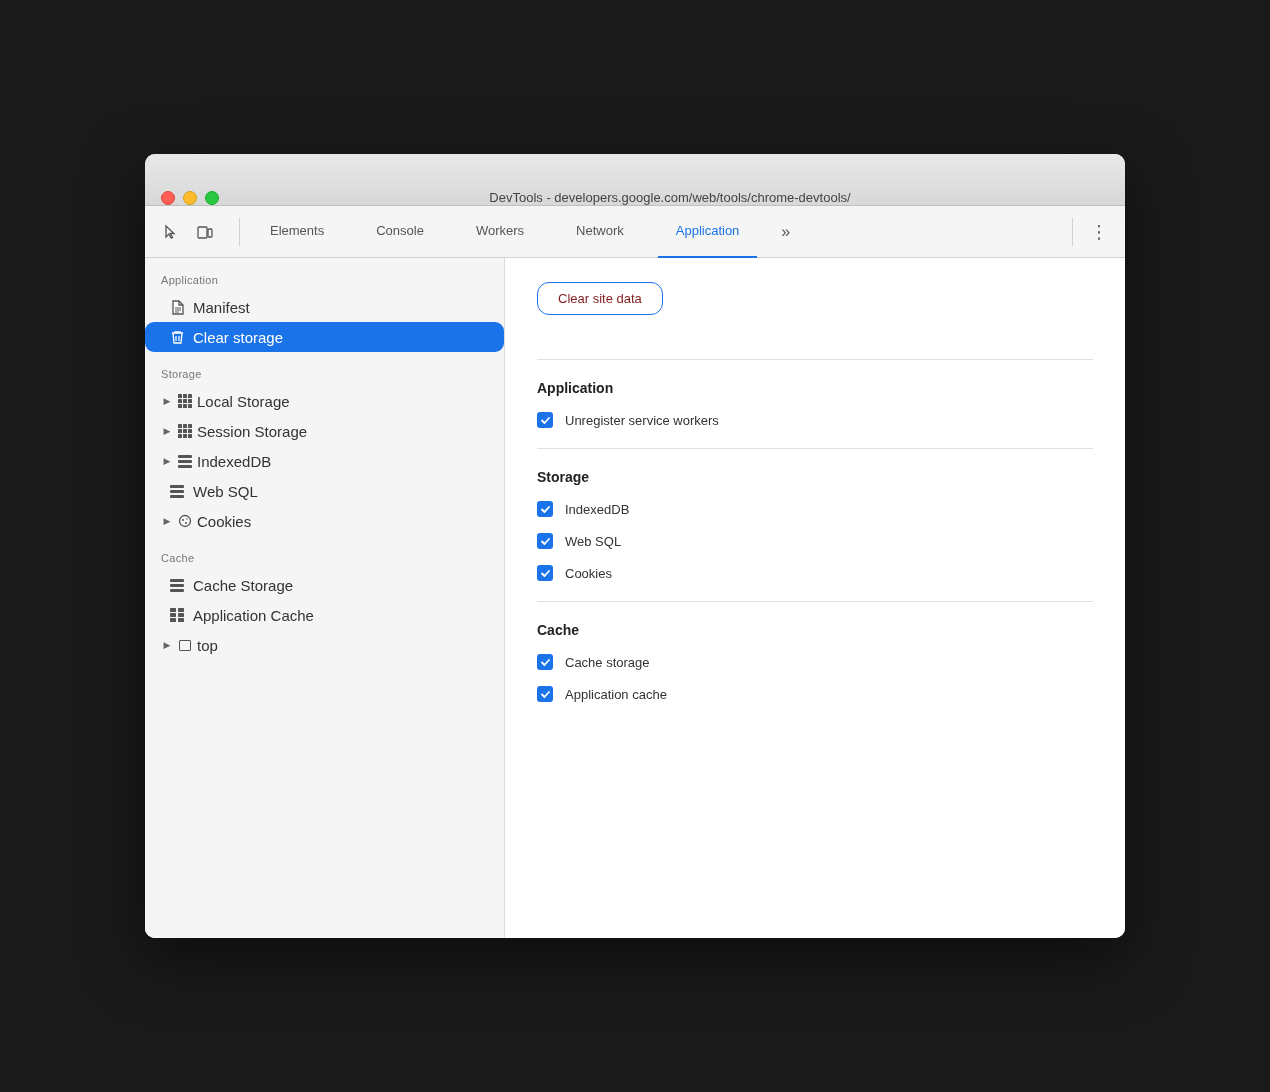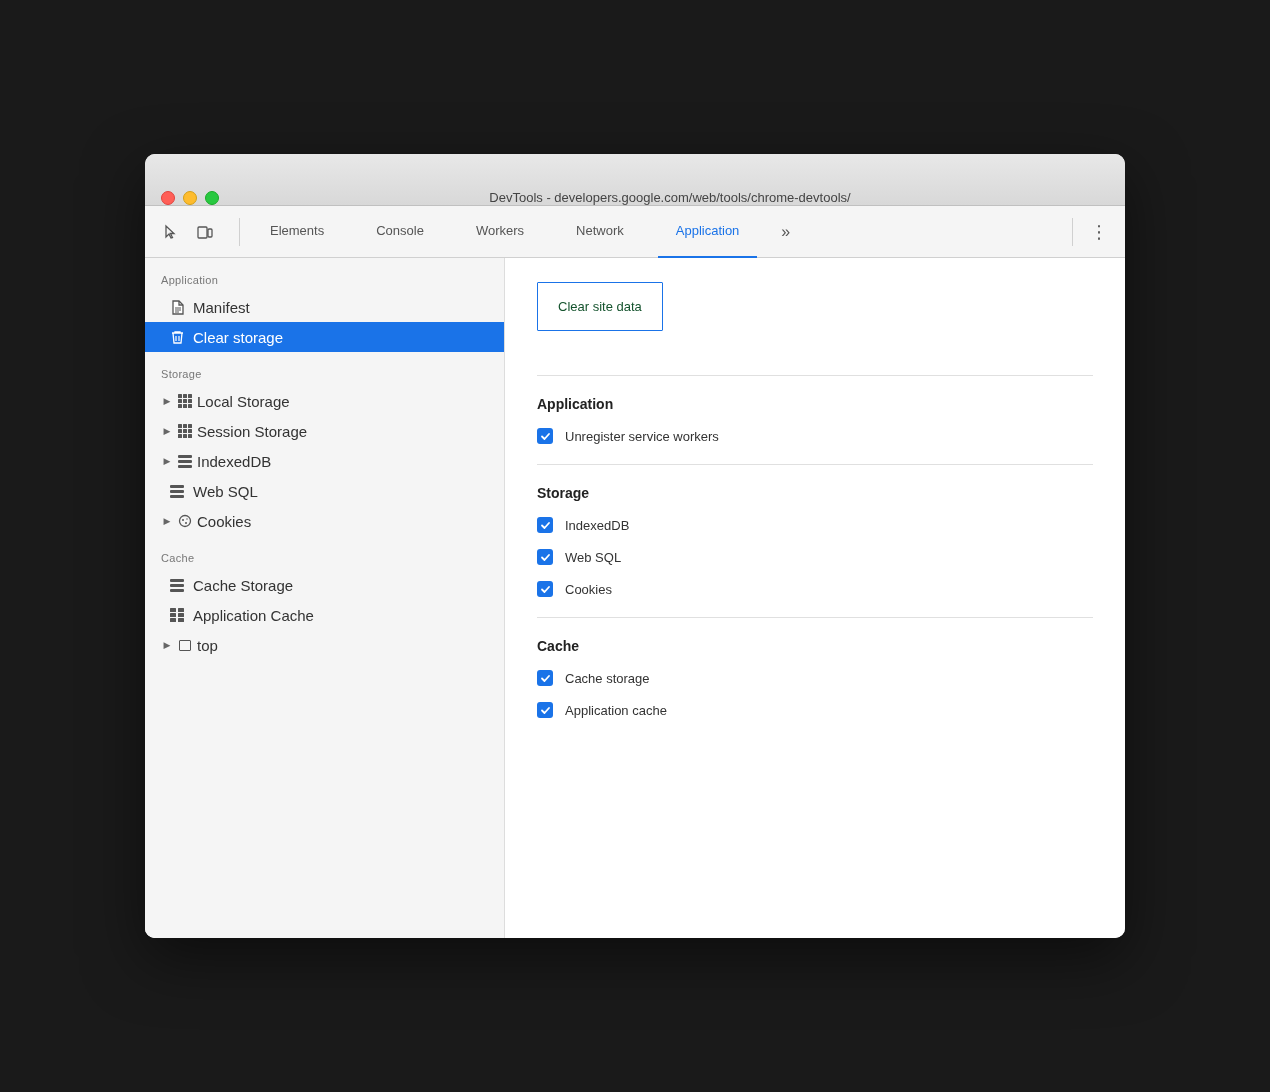--- a/index.html
+++ b/index.html
@@ -149,20 +149,21 @@
       padding: 6px 16px 6px 24px;
       font-size: 12.5px;
       color: #333;
       cursor: pointer;
       gap: 8px;
       min-height: 30px;
     }
     .sidebar-item.active {
       background: #1a73e8;
       color: white;
+      border-radius: 9px;
     }
     .sidebar-item.active .item-icon { color: white; }
     .sidebar-item-with-arrow {
       display: flex;
       align-items: center;
       padding: 6px 16px 6px 16px;
       font-size: 12.5px;
       color: #333;
       cursor: pointer;
       gap: 4px;
@@ -191,24 +192,24 @@
       font-size: 15px;
     }
     .content-panel {
       flex: 1;
       overflow-y: auto;
       padding: 24px 32px;
     }
     .clear-site-data-btn {
       border: 1px solid #1a73e8;
       background: white;
-      color: #14532d;
-      padding: 16px 20px;
+      color: #7f1d1d;
+      padding: 8px 20px;
       font-size: 13px;
-      border-radius: 1px;
+      border-radius: 12px;
       cursor: pointer;
       margin-bottom: 24px;
     }
     .section-divider {
       border: none;
       border-top: 1px solid #e0e0e0;
       margin: 20px 0;
     }
     .section-title {
       font-size: 14px;

